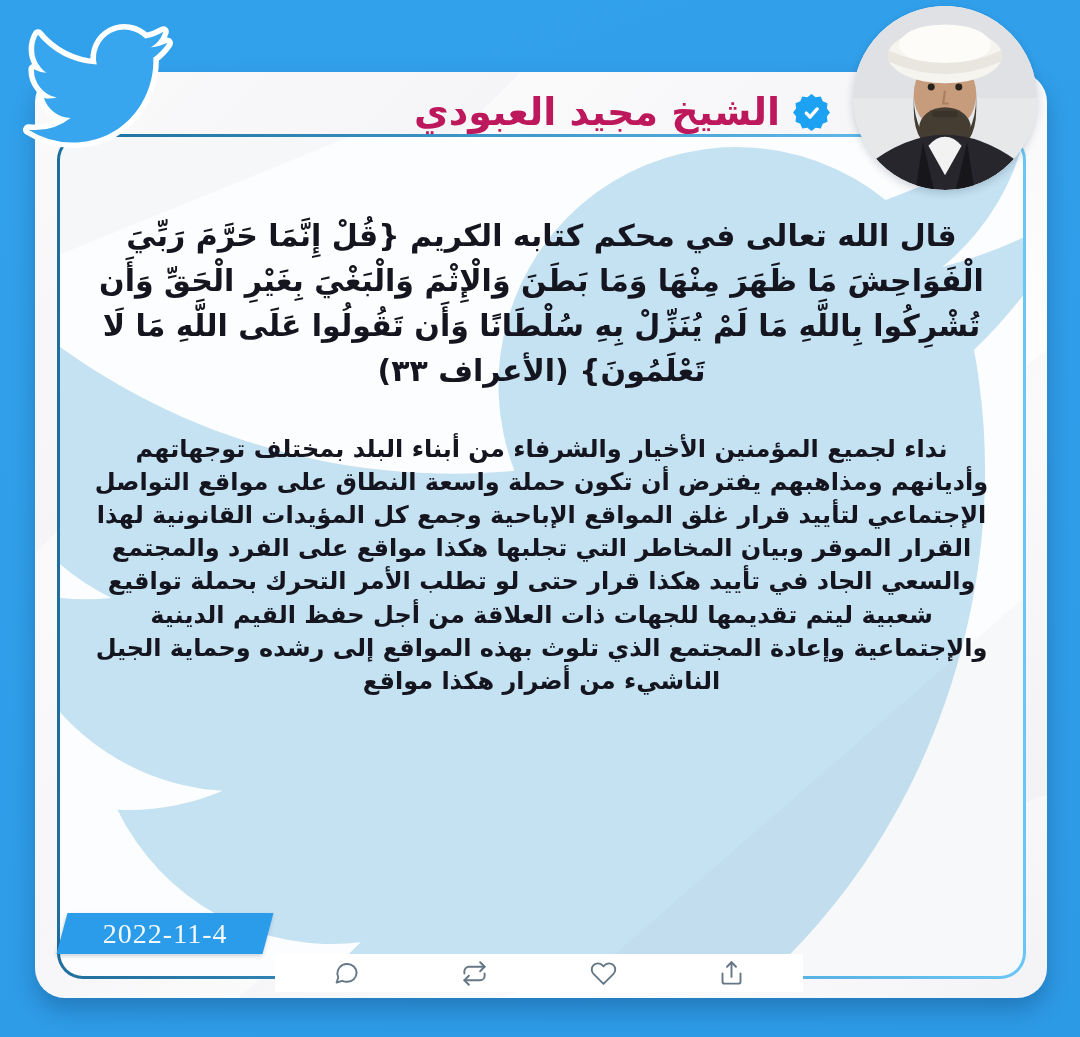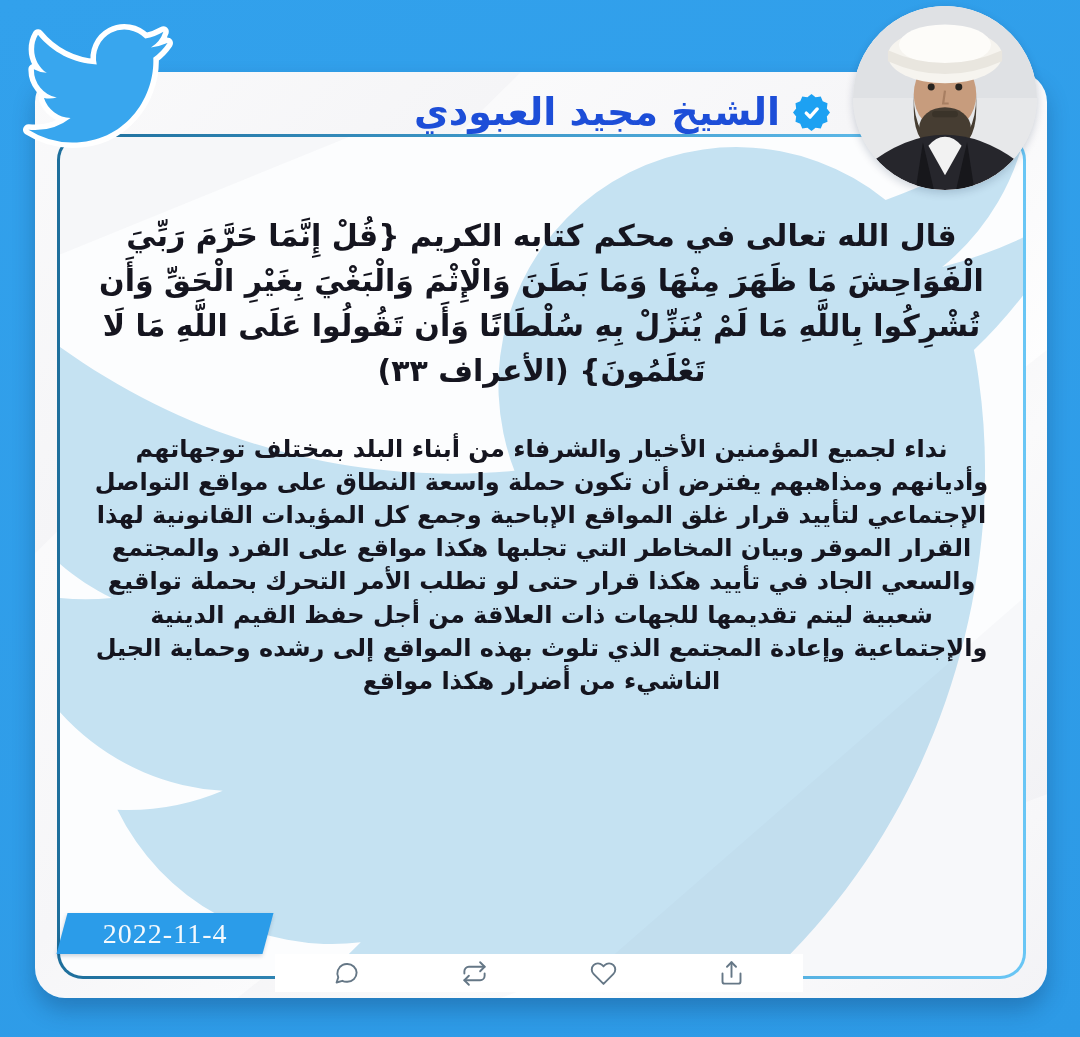--- a/index.html
+++ b/index.html
@@ -33,21 +33,21 @@
   .tw-logo{
     position:absolute;left:12px;top:2px;width:172px;height:168px;z-index:6;
   }
 
   
   .header-row{
     position:absolute;top:84px;right:250px;height:56px;
     display:flex;align-items:center;gap:13px;z-index:5;direction:ltr;
   }
   .display-name{
-    font-size:38px;font-weight:700;color:#1d4ed8;letter-spacing:-.5px;
+    font-size:38px;font-weight:700;color:#be185d;letter-spacing:-.5px;
     white-space:nowrap;
   }
   .verified{width:37px;height:37px;flex:0 0 auto;}
   .avatar{
     position:absolute;left:853px;top:6px;width:184px;height:184px;border-radius:50%;
     overflow:hidden;z-index:7;background:#e9eaec;
     box-shadow:0 3px 8px rgba(0,30,60,.18);
   }
   .avatar svg{display:block;width:100%;height:100%;}
 

